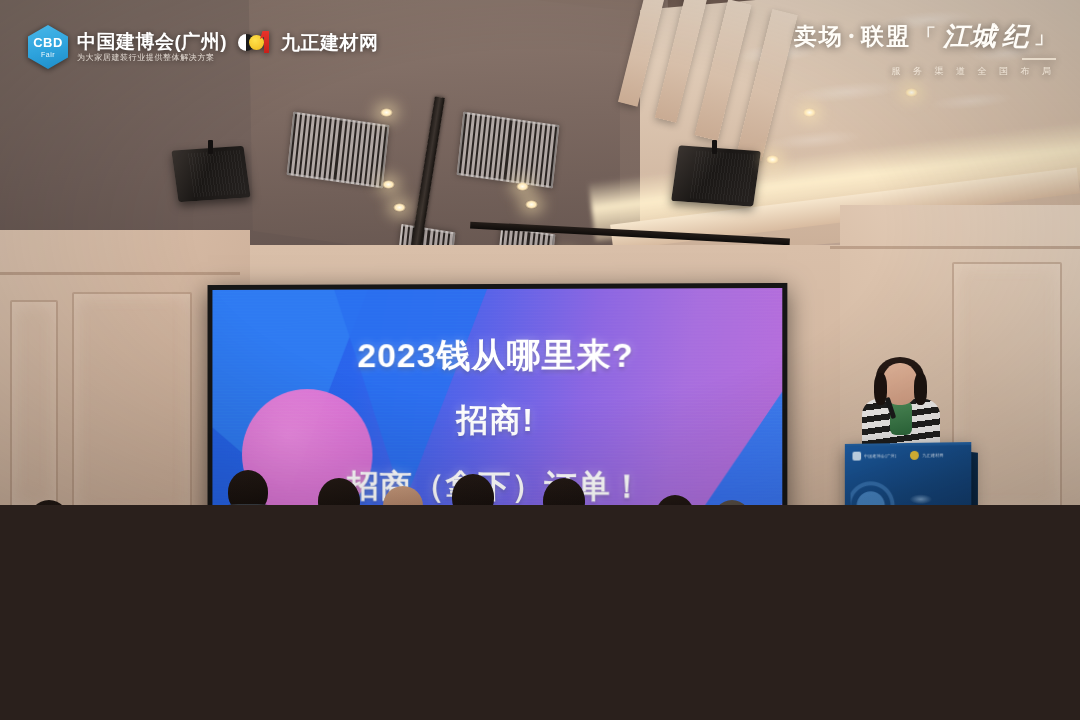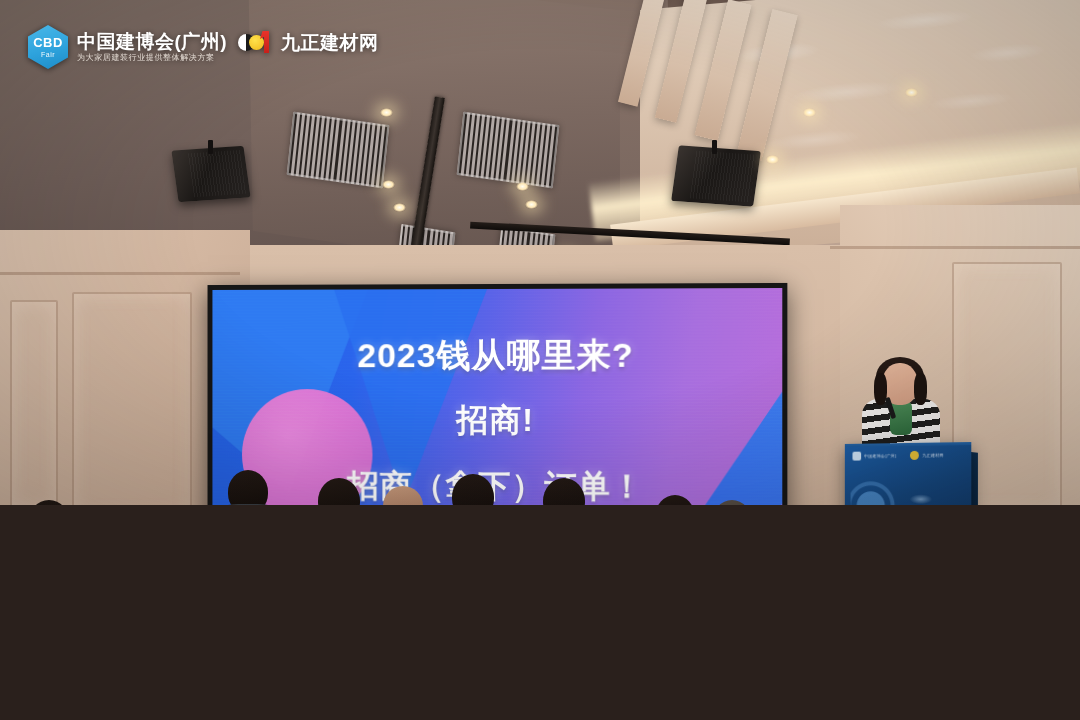--- a/index.html
+++ b/index.html
@@ -634,14 +634,27 @@
 
   <div class="brand-mid">
     <div class="jz-mark">
       <div class="jz-c1"></div>
       <div class="jz-c2"></div>
       <div class="jz-one"></div>
     </div>
     <div class="bm-main">九正建材网</div>
   </div>
 
+  <div class="brand-right">
+    <div class="br-main">
+      <span>卖场</span>
+      <span class="br-dot">•</span>
+      <span>联盟</span>
+      <span class="br-brk">「</span>
+      <span class="br-script">江城</span>
+      <span class="br-script sm">纪</span>
+      <span class="br-brk">」</span>
+    </div>
+    <div class="br-rule"></div>
+    <div class="br-sub">服 务 渠 道 全 国 布 局</div>
+  </div>
 
 </div>
 
 </body></html>

